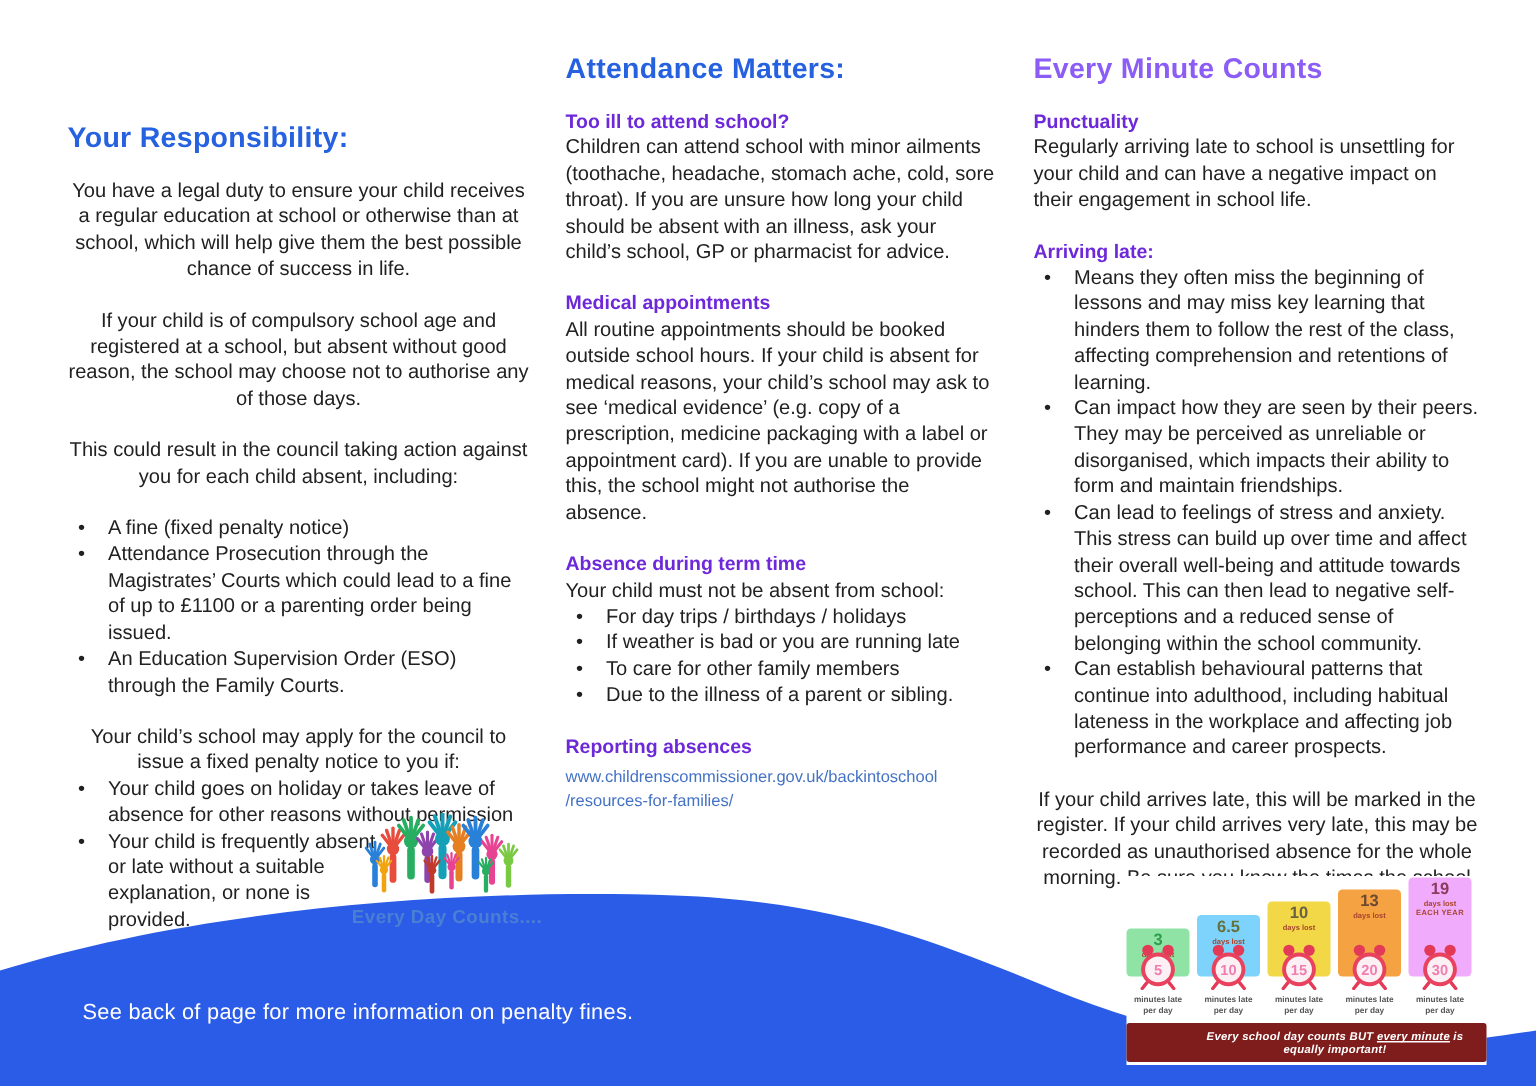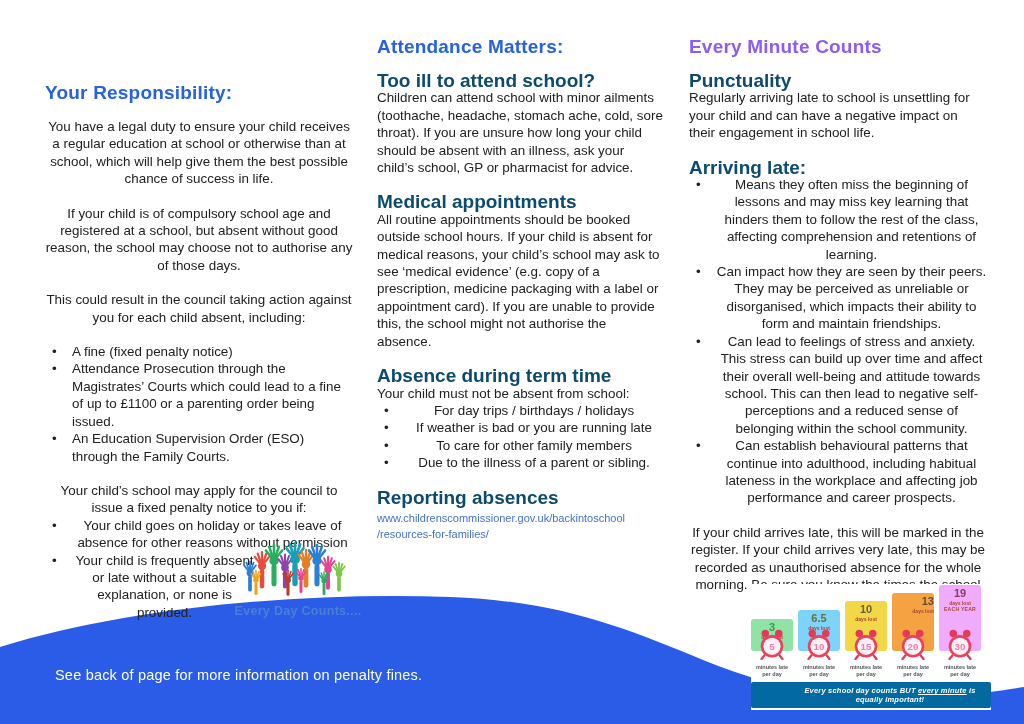--- a/index.html
+++ b/index.html
@@ -7,26 +7,26 @@
     width:1024px;height:724px;position:relative;overflow:hidden;background:#ffffff;
     font-family:"Liberation Sans", sans-serif;-webkit-font-smoothing:antialiased;
   }
   .col{position:absolute;top:36px;z-index:2;}
   #col1{left:45px;width:308px;margin-top:46px;}
   #col2{left:377px;width:287px;}
   #col3{left:689px;width:298px;}
   .col-title{font-size:19px;font-weight:700;margin:0 0 14px 0;letter-spacing:.2px;}
   .p{font-size:13.4px;line-height:17.4px;color:#212121;margin:0 0 17px 0;text-align:center;}
   .sec{margin:0 0 17px 0;}
-  .h{font-size:19px;line-height:17.4px;font-weight:700;color:#0c4a6e;}
+  .h{font-size:13px;line-height:17.4px;font-weight:700;color:#6d28d9;}
   .body-txt{font-size:13.4px;line-height:17.4px;color:#212121;}
   ul.b{list-style:none;margin:0 0 17px 0;padding:0;}
   ul.b li{position:relative;padding-left:27px;font-size:13.4px;line-height:17.4px;color:#212121;}
   ul.b li::before{content:"\2022";position:absolute;left:7px;color:#212121;}
-  ul.b.tight{margin:0;text-align:center;}
+  ul.b.tight{margin:0;}
   li.narrow{max-width:185px;}
   
   .logo{position:absolute;left:188px;top:460px;width:130px;text-align:center;}
   .logo svg{width:120px;height:62px;display:block;margin:0 auto;}
   .logo-caption{font-size:12.5px;font-weight:700;color:#4a7fd4;letter-spacing:.3px;white-space:nowrap;}
   
   .link{display:block;margin-top:2px;text-decoration:none;}
   .link div{font-size:11px;line-height:16.5px;}
   
   .info{position:absolute;left:62px;top:548px;width:240px;background:#fff;padding:1px 0 2px 0;}
@@ -205,21 +205,21 @@
             <text x="20" y="29" text-anchor="middle" font-size="13" font-weight="bold" fill="#ef7fb0">15</text>
           </svg>
         </div>
         <div class="caption">
           <div>minutes late</div>
           <div>per day</div>
         </div>
       </div>
 
       <div class="bar-col">
-        <div class="bar" style="height: 58px; background: rgb(245, 162, 67); text-align: right;">
+        <div class="bar" style="height: 58px; background: rgb(245, 162, 67);">
           <div class="num" style="color: rgb(107, 74, 48);">13</div>
           <div class="sub">days lost</div>
           <svg class="clock" viewBox="0 0 40 42">
             <circle cx="11" cy="7" r="5" fill="#e23a57"></circle>
               <circle cx="29" cy="7" r="5" fill="#e23a57"></circle>
             <line x1="10" y1="36" x2="6" y2="41" stroke="#e23a57" stroke-width="3" stroke-linecap="round"></line>
             <line x1="30" y1="36" x2="34" y2="41" stroke="#e23a57" stroke-width="3" stroke-linecap="round"></line>
             <circle cx="20" cy="24" r="15" fill="#e8425f"></circle>
               <circle cx="20" cy="24" r="11.5" fill="#fdf0f4"></circle>
             <text x="20" y="29" text-anchor="middle" font-size="13" font-weight="bold" fill="#ef7fb0">20</text>
@@ -246,21 +246,21 @@
             <text x="20" y="29" text-anchor="middle" font-size="13" font-weight="bold" fill="#ef7fb0">30</text>
           </svg>
         </div>
         <div class="caption">
           <div>minutes late</div>
           <div>per day</div>
         </div>
       </div>
 
     </div>
-    <div class="banner" style="background: #0369a1; padding-left: 40px;">
+    <div class="banner" style="background: #7f1d1d; padding-left: 40px;">
       <span>Every school day counts BUT </span><span class="ul">every minute</span><span> is equally important!</span>
     </div>
   </div>
 </div>
 
 <svg class="wave" viewBox="0 0 1024 724" preserveAspectRatio="none">
   <path d="M0,647 C130,607 300,592 450,597 C560,601 625,628 703,660 C763,684 822,699 880,700 C935,700 985,693 1024,687 L1024,724 L0,724 Z" style="fill: rgb(43, 92, 232);"></path>
 </svg>
 <div class="footer">See back of page for more information on penalty fines.</div>
 

